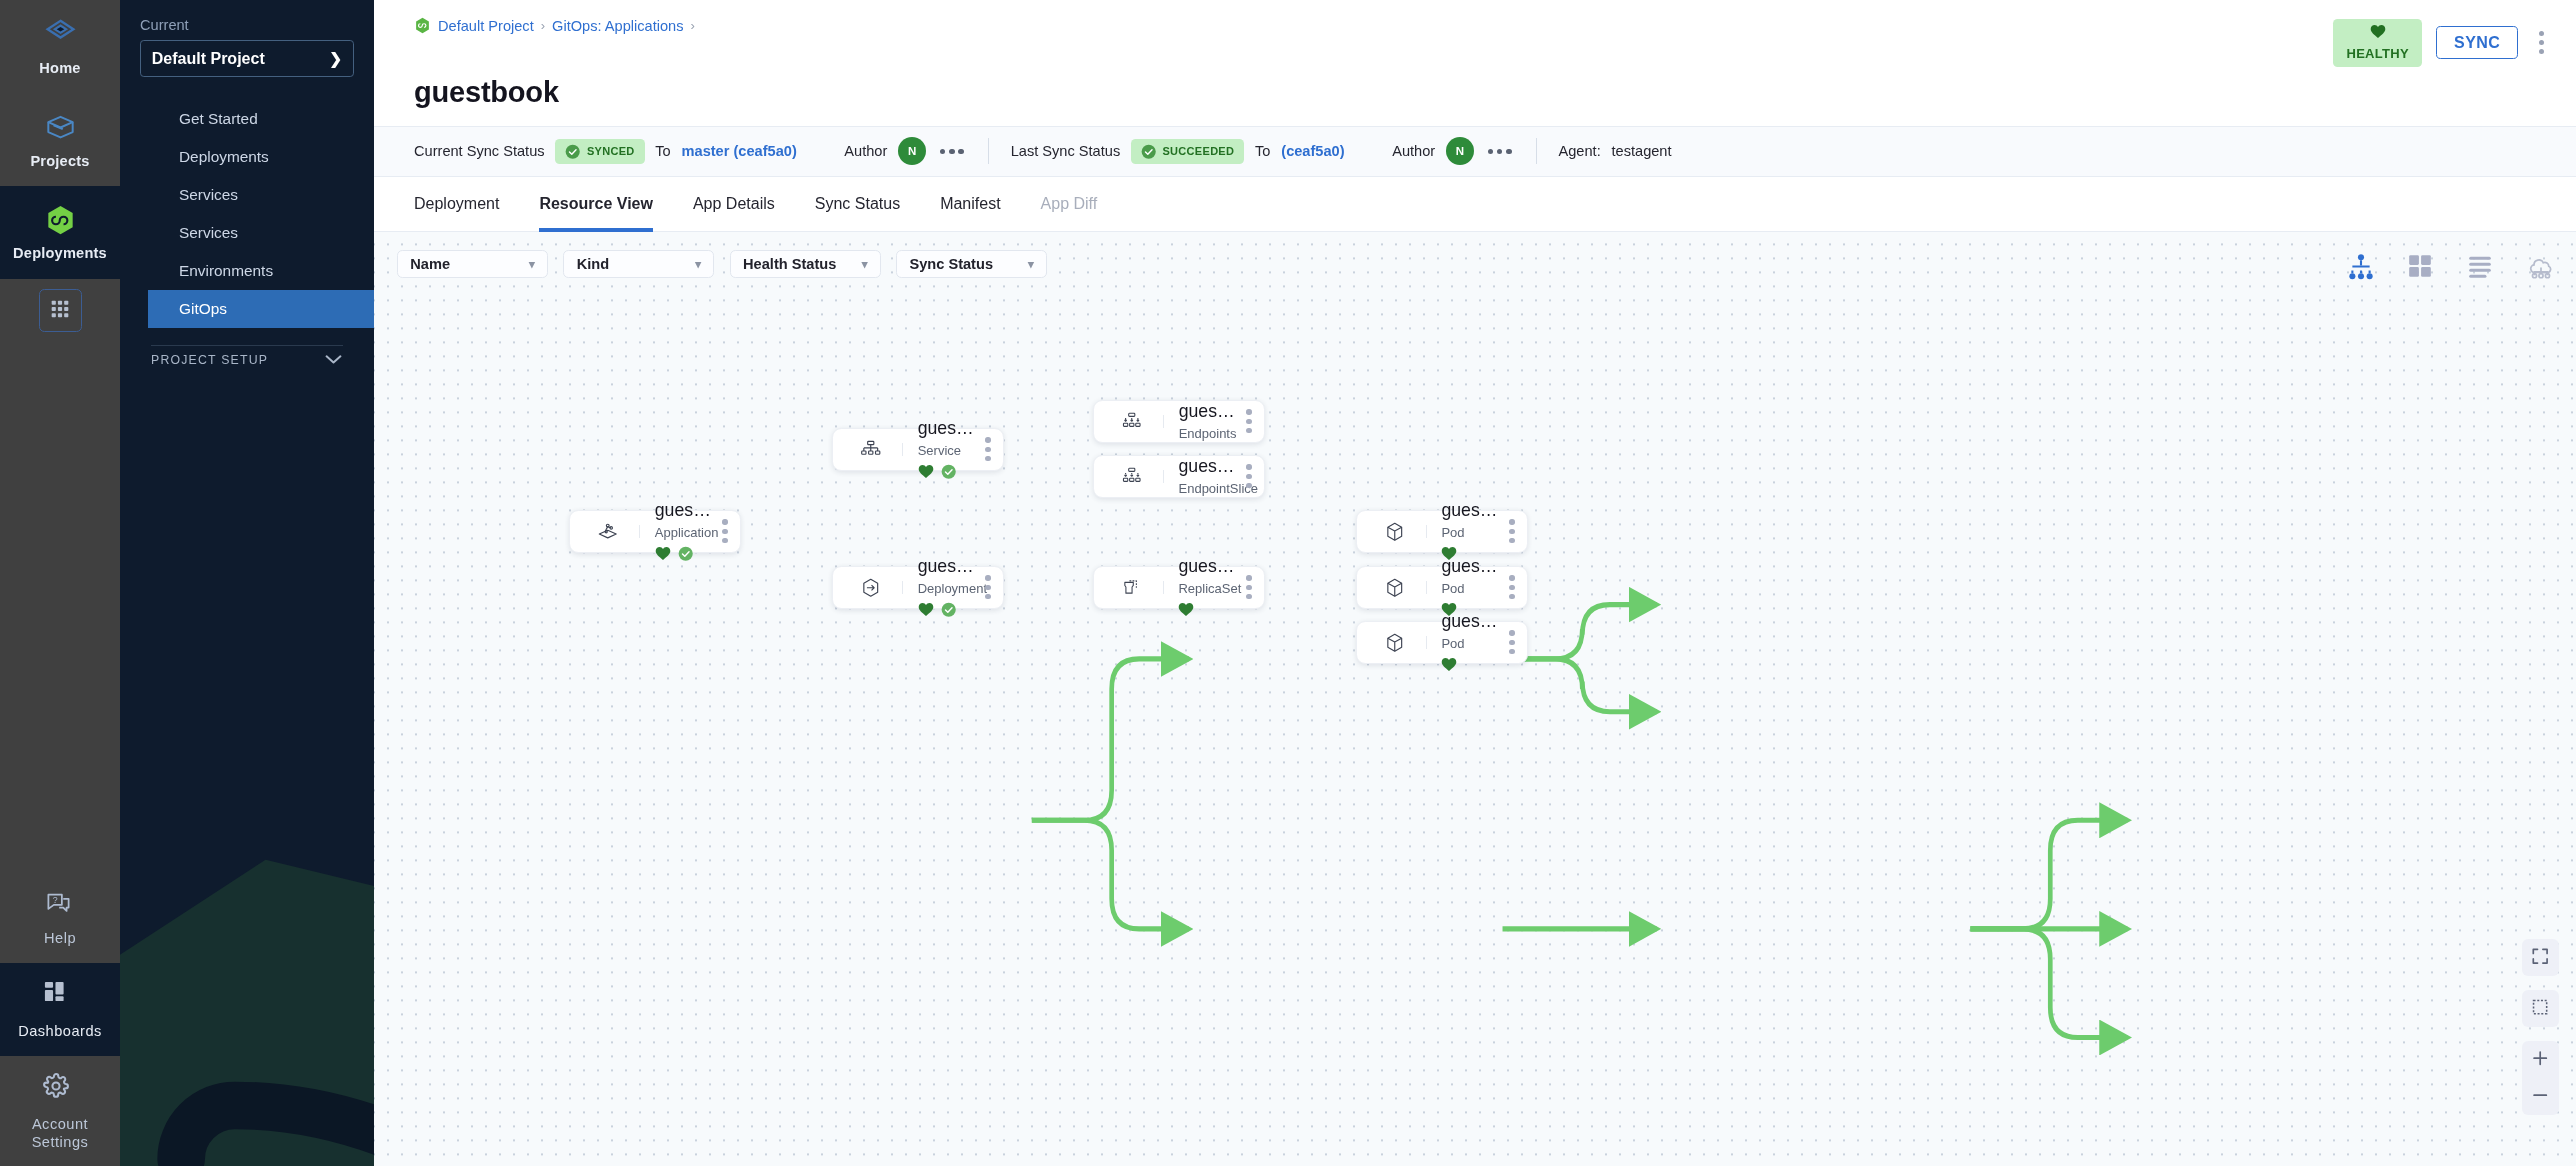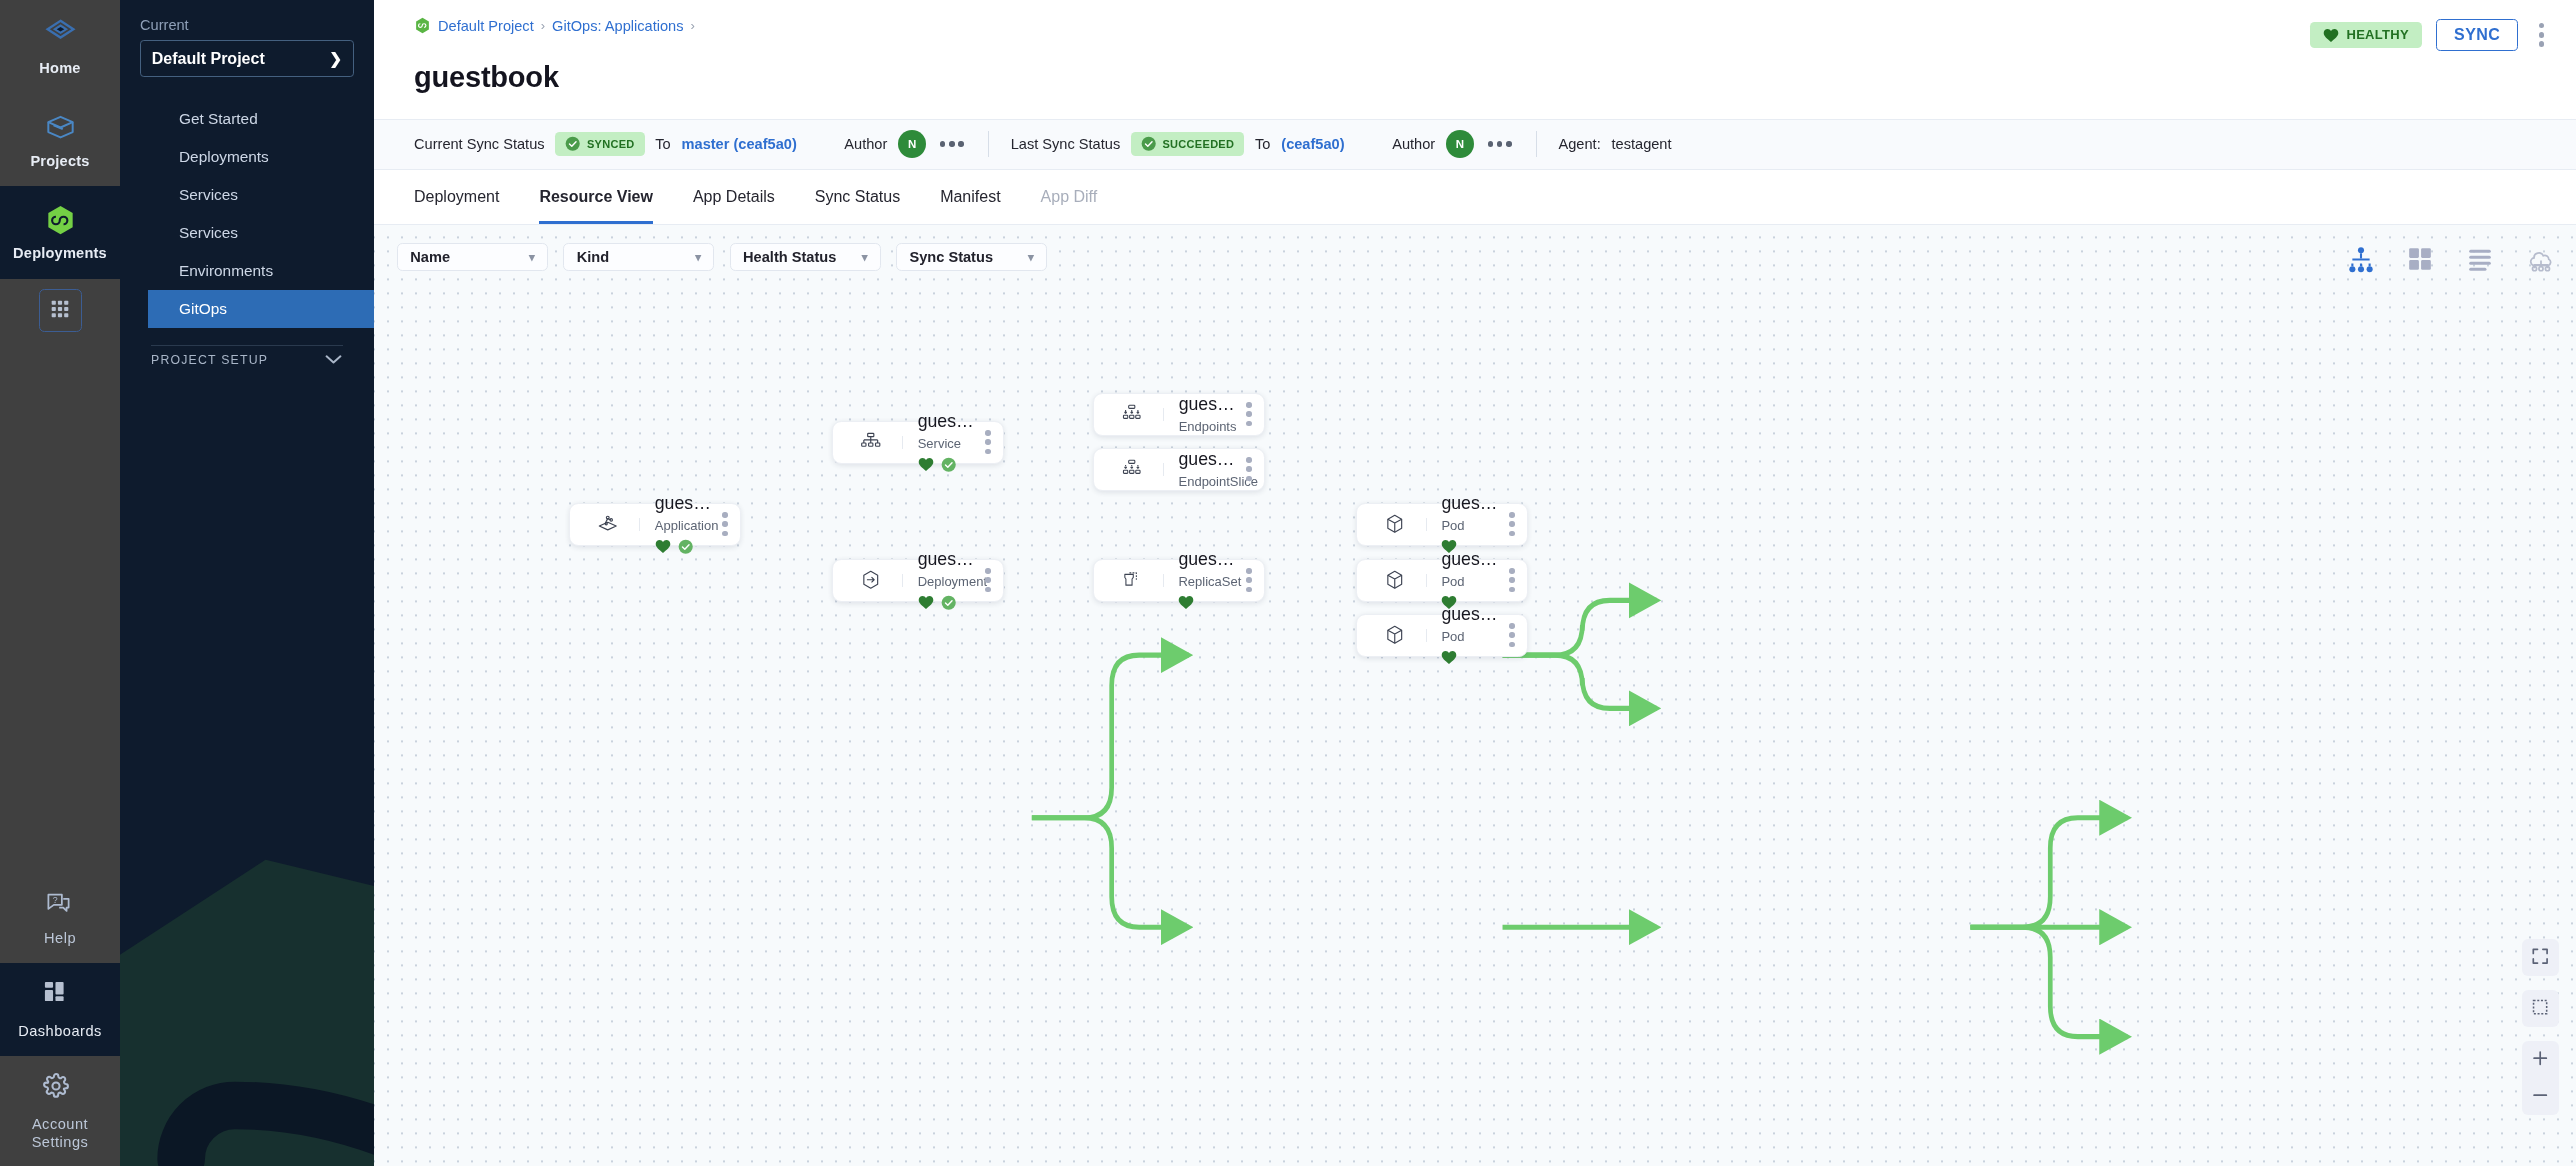--- a/index.html
+++ b/index.html
@@ -77,31 +77,31 @@
   .crumbs a{ color:#2f6fd0; text-decoration:none; cursor:pointer; }
   .crumbs .sep{ color:#9aa3b2; font-size:13px; }
   .crumb-ico{ width:17px; height:17px; display:block; }
   .page-title{ font-size:29px; font-weight:700; color:#14141f; padding:9.2px 0 0 40px; letter-spacing:-0.2px;}
 
   .hdr-right{ margin-left:auto; display:flex; align-items:center; gap:14px; padding-top:1.5px;}
   .pill{
     display:inline-flex; align-items:center; gap:7.7px; border-radius:4.6px;
     padding:5.4px 13px; font-size:13px; font-weight:700; letter-spacing:0.3px;
   }
-  .pill.healthy{ background:#c3eec3; color:#227022; }
+  .pill.healthy{ background:#c3eec3; color:#227022;flex-direction:column; }
   .btn-sync{
     border:0.8px solid #2f6fd0; color:#2f6fd0; background:#fff; border-radius:4.6px;
     font-size:16px; font-weight:700; padding:6.1px 17px; letter-spacing:0.5px; cursor:pointer;
   }
   .kebab{ display:flex; flex-direction:column; gap:3.8px; padding:4.6px 6.1px; cursor:pointer; }
   .kebab i{ width:5.4px; height:5.4px; border-radius:50%; background:#9aa2b4; display:block; }
 
   
   .statusbar{
-    margin-top:25px; background:#f8fafd; border-top:0.8px solid #e7ecf3; border-bottom:0.8px solid #e7ecf3;
+    margin-top:17px; background:#f8fafd; border-top:0.8px solid #e7ecf3; border-bottom:0.8px solid #e7ecf3;
     height:51px; display:flex; align-items:center; padding:0 40px; gap:0; font-size:14.6px; color:#25252f;
   }
   .st-seg{ display:flex; align-items:center; gap:10.8px; }
   .st-lbl{ color:#25252f; }
   .pill.sm{ font-size:11px; padding:4.6px 10px; gap:6.1px; }
   .pill.synced, .pill.succeeded{ background:#c3eec3; color:#227022; }
   .lnk{ color:#2f6fd0; font-weight:700; cursor:pointer; }
   .avatar{
     width:28px;height:28px;border-radius:50%;background:#2e8b3a;color:#fff;
     display:flex;align-items:center;justify-content:center;font-size:11.5px;font-weight:700;

